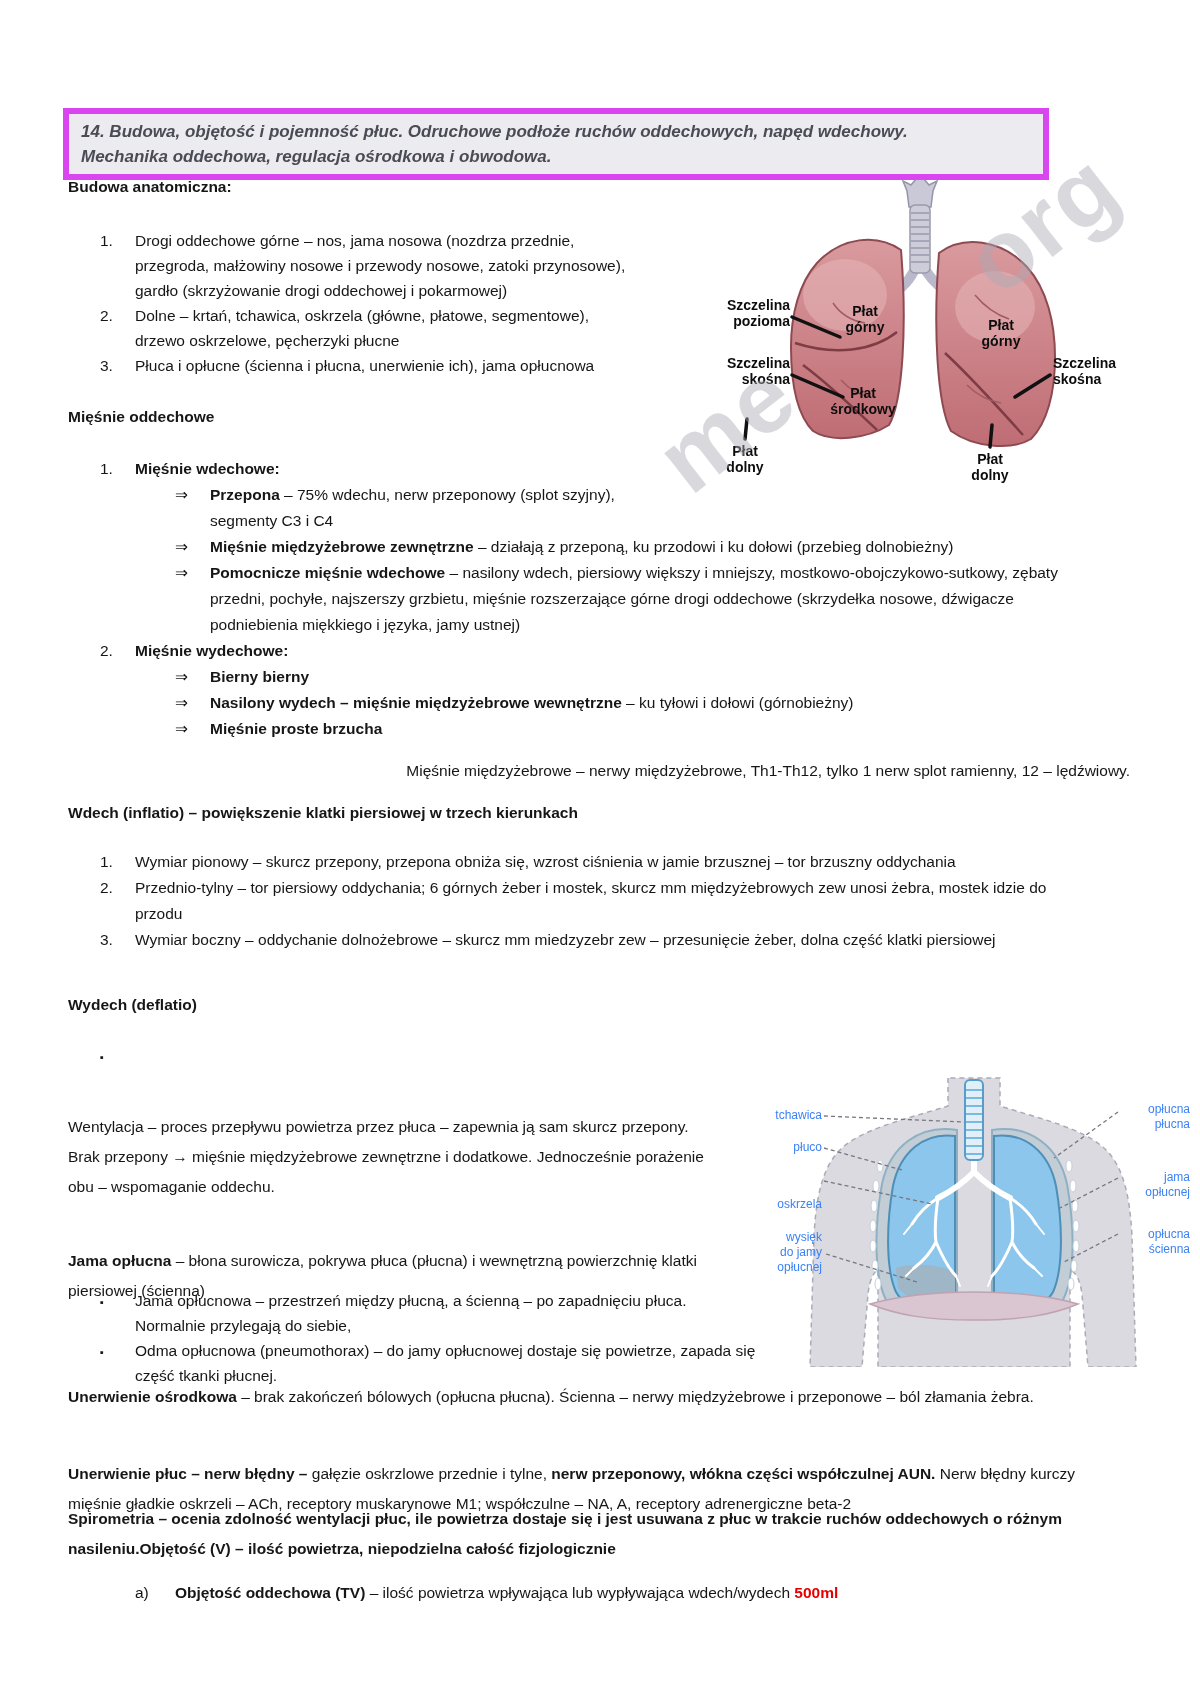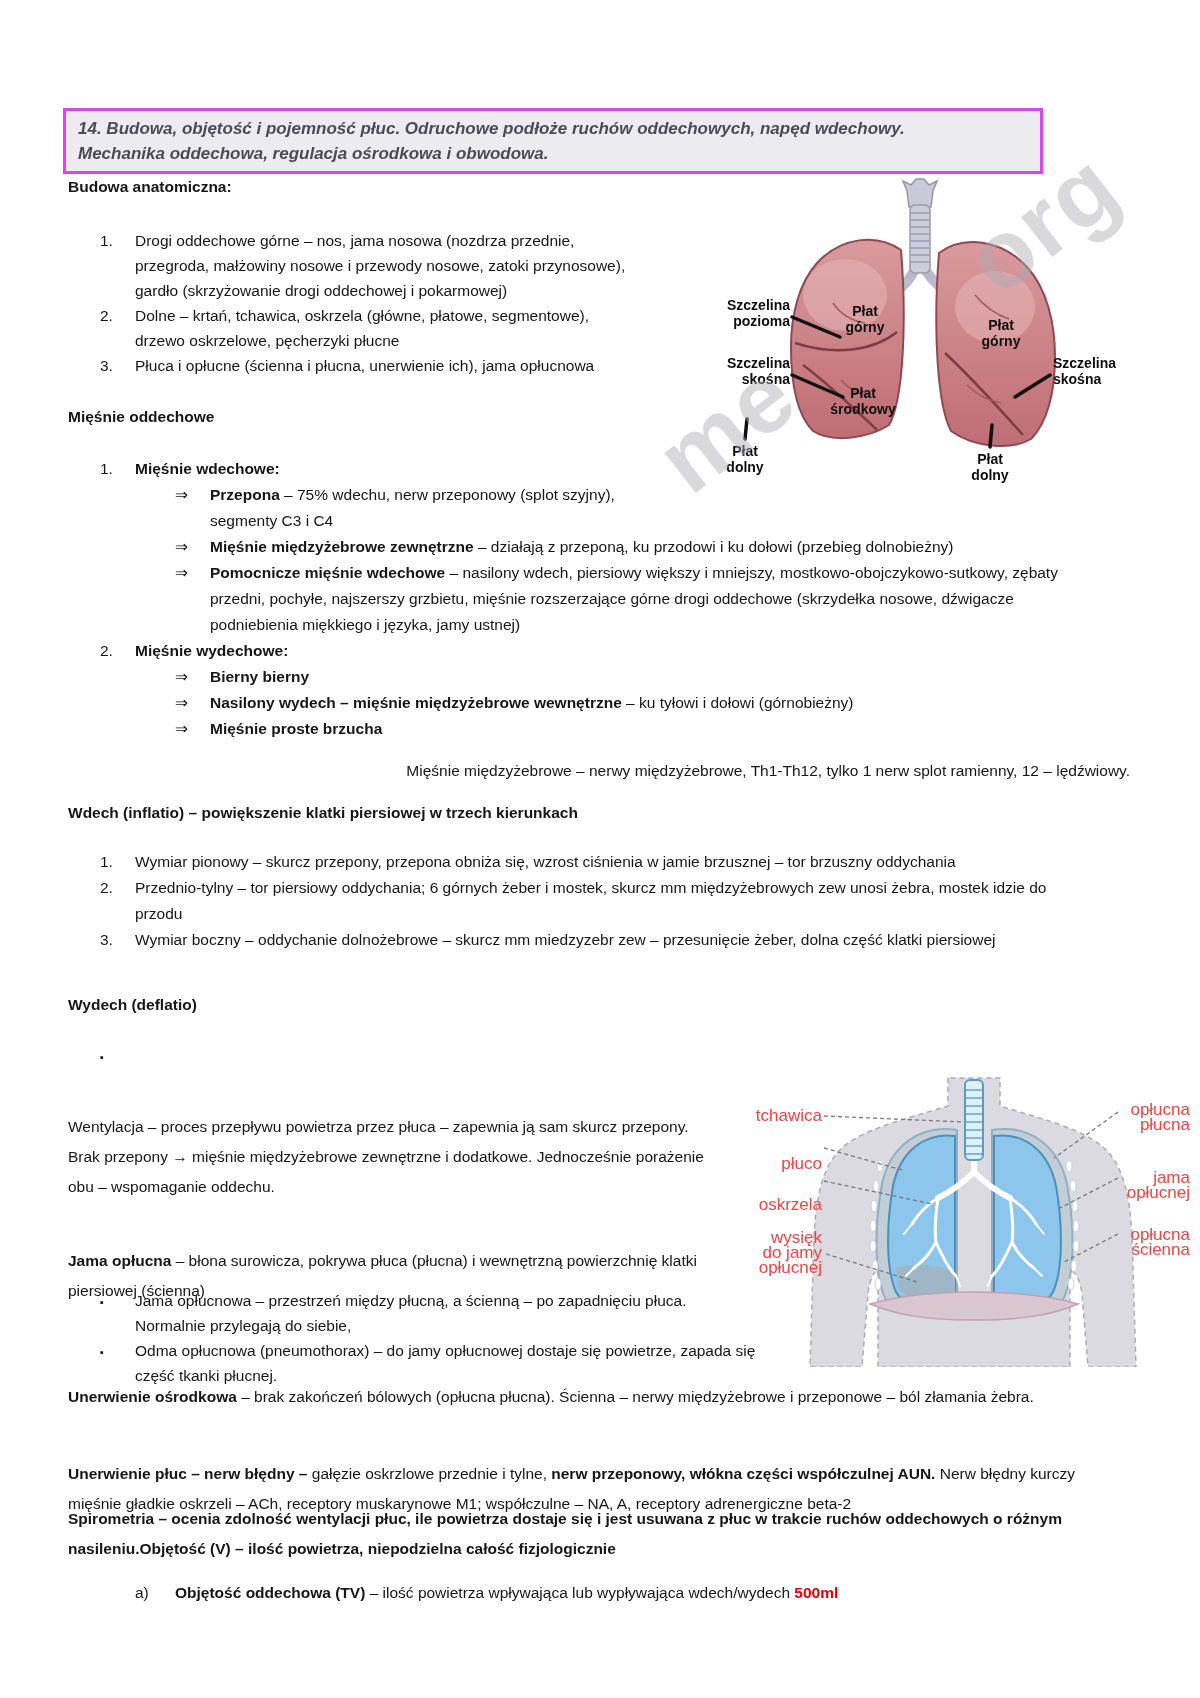--- a/index.html
+++ b/index.html
@@ -11,27 +11,27 @@
   .red{color:#e80000;font-weight:700;}
   .txt{font-size:15.5px;}
   .lh25{line-height:25px}.lh26{line-height:26px}.lh30{line-height:30px}
   .row{display:flex;align-items:flex-start;}
   .m1{width:35px;flex:none;}
   .m2{width:40px;flex:none;}
   .ind32{padding-left:32px}
   .ind107{padding-left:107px}
   .ind67{padding-left:67px}
   .h{font-weight:700;font-size:15.5px;}
-  .title-box{background:#ebebf0;border:3px solid #d946ef;color:#4b4b55;font-weight:700;
+  .title-box{background:#ebebf0;border:6px solid #d946ef;color:#4b4b55;font-weight:700;
              font-style:italic;font-size:17px;line-height:25px;padding:5px 12px;z-index:2;}
   .textlayer{z-index:2;}
   .imgbox{z-index:1;}
   .diagram-label{position:absolute;font-weight:700;font-size:14px;line-height:16px;
                  color:#0d0d0d;white-space:pre-line;}
-  .d2-label{position:absolute;font-size:17px;line-height:15px;color:#ef4444;white-space:pre-line;}
+  .d2-label{position:absolute;font-size:12px;line-height:15px;color:#3b82f6;white-space:pre-line;}
   .tar{text-align:right}.tac{text-align:center}.tal{text-align:left}
   .watermark{position:absolute;color:#aaaab6;opacity:.45;font-size:96px;font-weight:700;
              transform:rotate(-38deg);z-index:3;letter-spacing:2px;pointer-events:none;}
 </style>
 </head>
 <body>
 
 <div class="watermark" style="left:655px;top:372px;">me</div>
 <div class="watermark" style="left:962px;top:168px;">org</div>
 
@@ -232,21 +232,21 @@
       <path d="M 72,44 L 212,50"></path>
       <path d="M 72,76 L 150,98"></path>
       <path d="M 72,109 L 180,132"></path>
       <path d="M 74,182 L 165,210"></path>
       <path d="M 366,40 L 302,86"></path>
       <path d="M 366,106 L 308,136"></path>
       <path d="M 366,162 L 312,190"></path>
     </g>
   </svg>
   <div class="d2-label tar" style="left:0;top:36px;width:70px;">tchawica</div>
-  <div class="d2-label tar" style="left:0;top:68px;width:70px;margin-top:16px;">płuco</div>
+  <div class="d2-label tar" style="left:0;top:68px;width:70px;">płuco</div>
   <div class="d2-label tar" style="left:0;top:101px;width:70px;margin-top:24px;">oskrzela</div>
   <div class="d2-label tar" style="left:0;top:158px;width:70px;">wysięk
 do jamy
 opłucnej</div>
   <div class="d2-label tar" style="left:368px;top:30px;width:70px;">opłucna
 płucna</div>
   <div class="d2-label tar" style="left:368px;top:98px;width:70px;">jama
 opłucnej</div>
   <div class="d2-label tar" style="left:368px;top:155px;width:70px;">opłucna
 ścienna</div>

